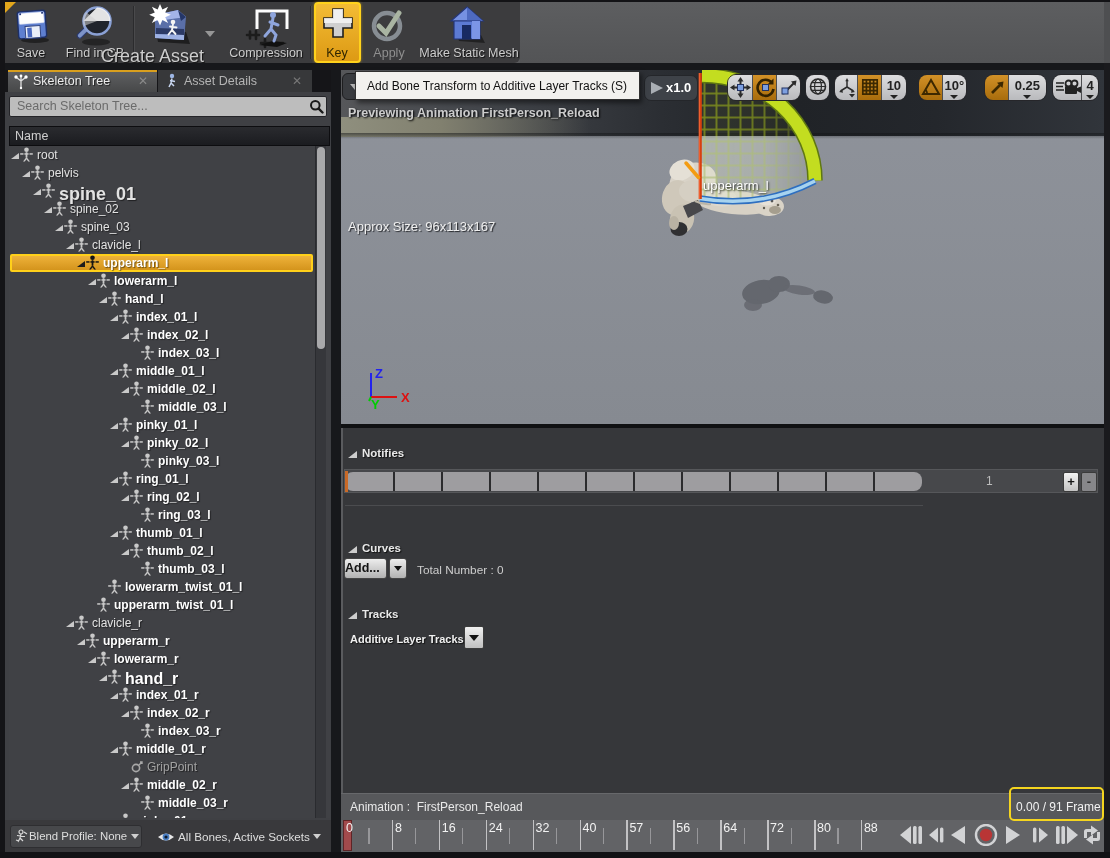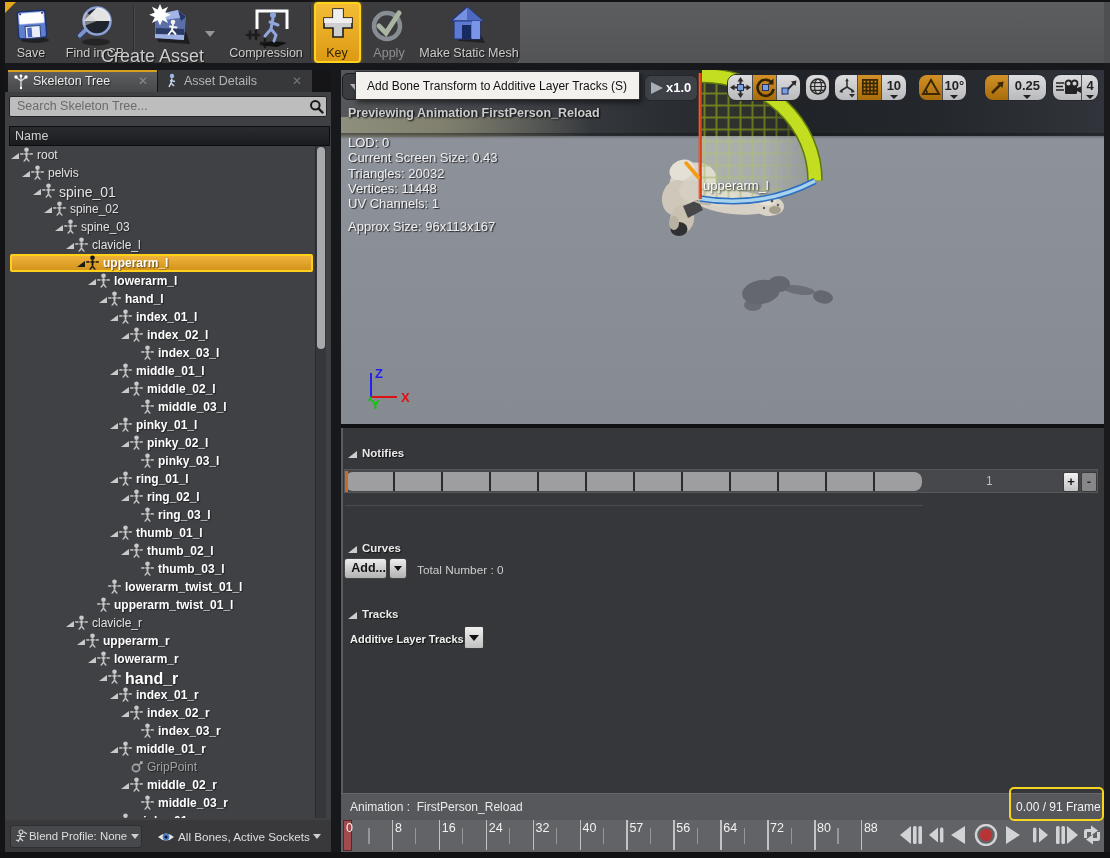--- a/index.html
+++ b/index.html
@@ -181,21 +181,21 @@
 <svg class="abs" style="left:33px;top:37px" width="13" height="15" viewBox="0 0 13 15">
         <g fill="#c9c9c9">
           <circle cx="6.5" cy="2.7" r="2.3"></circle>
           <rect x="5.6" y="5.2" width="1.8" height="5.4"></rect>
           <rect x="0.2" y="6.2" width="3.3" height="1.5"></rect>
           <rect x="9.5" y="6.2" width="3.3" height="1.5"></rect>
           <rect x="4.4" y="6.2" width="4.2" height="1.5"></rect>
           <path d="M6.5 10 L3 14.6 L4.8 14.6 L6.5 12.2 L8.2 14.6 L10 14.6 Z"></path>
         </g>
       </svg>
-<div class="abs" style="left:50px;top:38px;font-size:14px;font-weight:normal;color:#e2e2e2;text-shadow:1px 1px 1px rgba(0,0,0,.5)">spine_01</div>
+<div class="abs" style="left:50px;top:38px;font-size:18px;font-weight:bold;color:#e2e2e2;text-shadow:1px 1px 1px rgba(0,0,0,.5)">spine_01</div>
 <svg class="abs" style="left:35px;top:61px" width="8" height="6" viewBox="0 0 8 6">
         <path d="M8 0 L8 6 L0 6 Z" fill="#c9c9c9"></path>
       </svg>
 <svg class="abs" style="left:44px;top:55px" width="13" height="15" viewBox="0 0 13 15">
         <g fill="#c9c9c9">
           <circle cx="6.5" cy="2.7" r="2.3"></circle>
           <rect x="5.6" y="5.2" width="1.8" height="5.4"></rect>
           <rect x="0.2" y="6.2" width="3.3" height="1.5"></rect>
           <rect x="9.5" y="6.2" width="3.3" height="1.5"></rect>
           <rect x="4.4" y="6.2" width="4.2" height="1.5"></rect>
@@ -733,21 +733,20 @@
 <path d="M359 128.5 Q420 139 474 111" fill="none" stroke="#2e6fc0" stroke-width="6.5"></path>
 <path d="M359 128.5 Q420 139 474 111" fill="none" stroke="#a7d3ef" stroke-width="3.5"></path>
 
 <rect x="357.8" y="3" width="3" height="126" fill="#d84010"></rect>
 <rect x="357.8" y="3" width="1.2" height="126" fill="#ef5f2f"></rect>
 
 <path d="M345 93 L357.5 107.5" stroke="#f39c12" stroke-width="3.5" stroke-linecap="round" fill="none"></path>
 </svg>
 
  <div class="abs" style="left:7px;top:36px;font-size:12.5px;font-weight:bold;color:#cccccc;text-shadow:1px 1px 2px #000">Previewing Animation FirstPerson_Reload</div>
- <div class="abs" style="left:7px;top:65px;font-size:13px;color:#efefef;text-shadow:1.2px 1.2px 1px #26282c;line-height:15.3px">LOD: 0<br>Current Screen Size: 0.43<br>Triangles: 20032<br>Vertices: 11448<br>UV Channels: 1</div>
  <div class="abs" style="left:7px;top:149px;font-size:13px;color:#efefef;text-shadow:1.2px 1.2px 1px #26282c">Approx Size: 96x113x167</div>
  <div class="abs" style="left:362px;top:108px;font-size:13px;color:#fff;text-shadow:1px 1px 2px #222">upperarm_l</div>
 
 <svg class="abs" style="left:20px;top:295px" width="70" height="45" viewBox="0 0 70 45">
 <path d="M10 8 L10 32" stroke="#2222ee" stroke-width="2"></path>
 <path d="M10 32 L36 32" stroke="#dd1111" stroke-width="2"></path>
 <path d="M10 32 L8 36" stroke="#00cc00" stroke-width="2"></path>
 <text x="14" y="13" fill="#2222ee" font-size="13" font-weight="bold" font-family="Liberation Sans">Z</text>
 <text x="40" y="37" fill="#dd1111" font-size="13" font-weight="bold" font-family="Liberation Sans">X</text>
 <text x="10" y="44" fill="#00cc00" font-size="13" font-weight="bold" font-family="Liberation Sans">Y</text>
@@ -903,21 +902,21 @@
 <div class="abs" style="left:986px;top:474px;font-size:12px;color:#bcbcbc">1</div>
 <div class="abs" style="left:1063px;top:472px;width:16px;height:20px;background:linear-gradient(#f2f2f2,#c2c2c2);border:1px solid #3a3a3a;border-radius:2px;text-align:center;font-size:13px;font-weight:bold;color:#161616;line-height:18px">+</div>
 <div class="abs" style="left:1081px;top:472px;width:16px;height:20px;background:#87878a;border:1px solid #3a3a3a;border-radius:2px;text-align:center;font-size:13px;font-weight:bold;color:#2a2a2a;line-height:17px">-</div>
 <div class="abs" style="left:345px;top:505px;width:578px;height:1px;background:#4b4c4f"></div>
 
 <svg class="abs" style="left:348px;top:546px" width="9" height="7" viewBox="0 0 9 7">
       <path d="M9 0 L9 7 L0 7 Z" fill="#cdcdcd"></path>
     </svg>
     <div class="abs" style="left:362px;top:542px;font-size:11.5px;font-weight:bold;color:#e9e9e9;text-shadow:1px 1px 1px #111">Curves</div>
 
-<div class="abs" style="left:344px;top:558px;width:43px;height:21px;background:linear-gradient(#ededed,#b2b2b2);border:1px solid #454545;border-radius:3px;text-align:right;font-size:12.5px;font-weight:bold;color:#141414;line-height:19px">Add...</div>
+<div class="abs" style="left:344px;top:558px;width:43px;height:21px;background:linear-gradient(#ededed,#b2b2b2);border:1px solid #454545;border-radius:3px;text-align:left;font-size:12.5px;font-weight:bold;color:#141414;line-height:19px">Add...</div>
 <div class="abs" style="left:389px;top:558px;width:18px;height:21px;background:linear-gradient(#ededed,#b2b2b2);border:1px solid #454545;border-radius:3px"></div>
 <div class="abs" style="left:393.5px;top:566px;width:0;height:0;border-left:4.5px solid transparent;border-right:4.5px solid transparent;border-top:5.5px solid #111"></div>
 <div class="abs" style="left:417px;top:563px;font-size:11.8px;color:#cdcdcd">Total Number : 0</div>
 
 <svg class="abs" style="left:348px;top:612px" width="9" height="7" viewBox="0 0 9 7">
       <path d="M9 0 L9 7 L0 7 Z" fill="#cdcdcd"></path>
     </svg>
     <div class="abs" style="left:362px;top:608px;font-size:11.5px;font-weight:bold;color:#e9e9e9;text-shadow:1px 1px 1px #111">Tracks</div>
 
 <div class="abs" style="left:350px;top:633px;font-size:11px;font-weight:bold;color:#f0f0f0;text-shadow:1px 1px 1px #111">Additive Layer Tracks</div>

